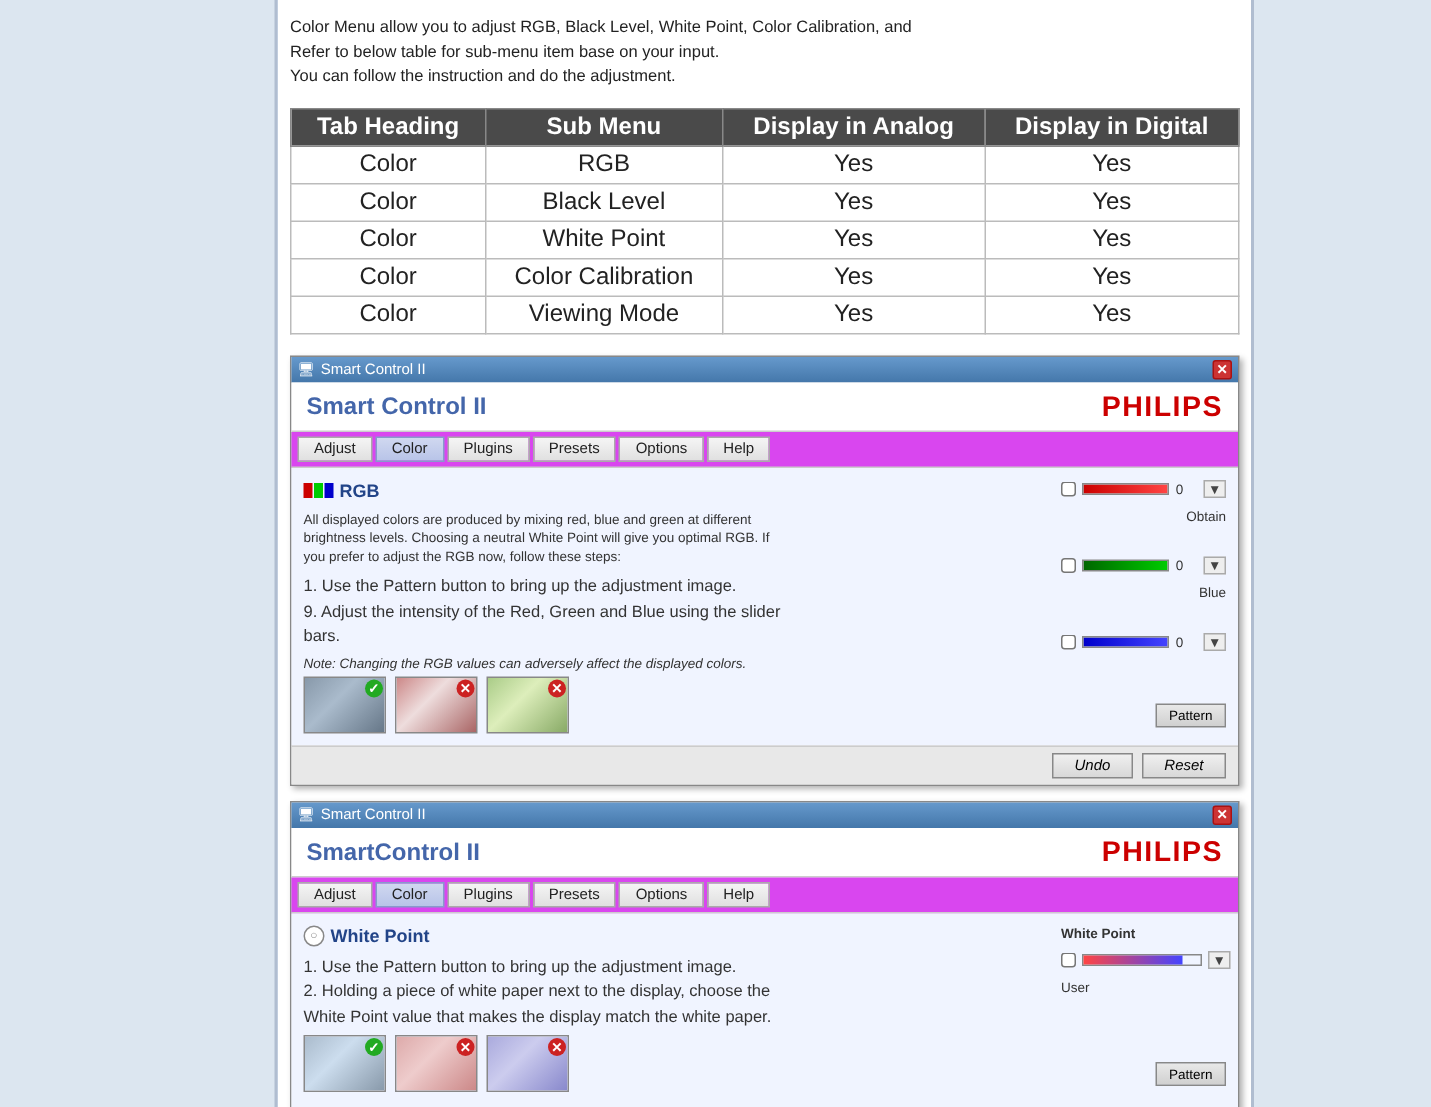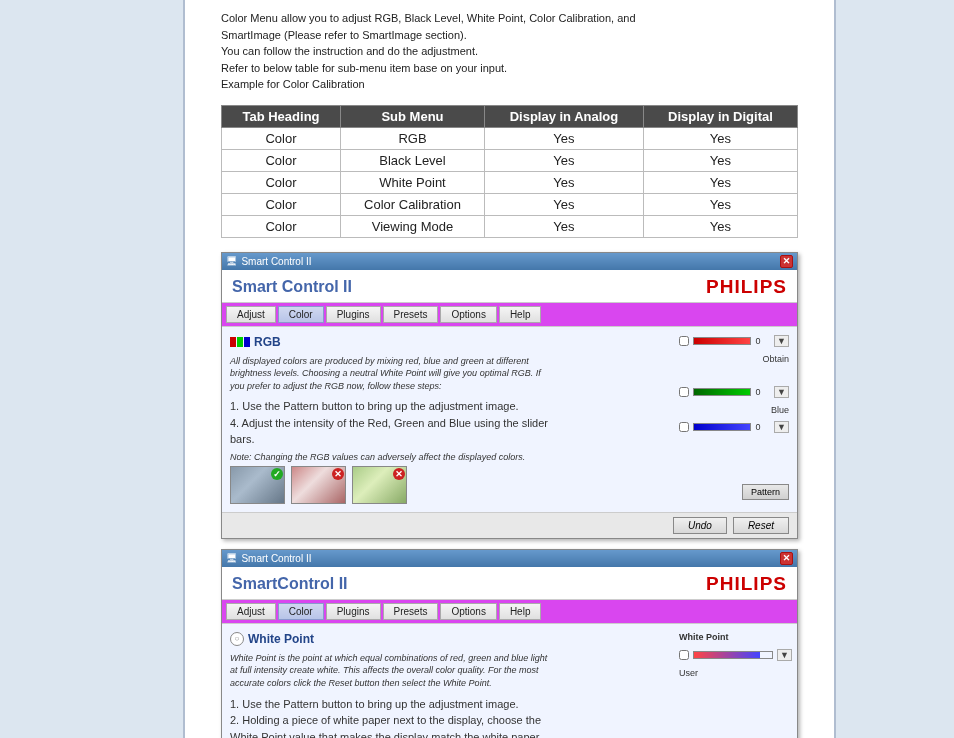--- a/index.html
+++ b/index.html
@@ -20,35 +20,35 @@
     }
     .right-panel {
       width: 120px;
       background: #dce6f0;
       border-left: 2px solid #b0bdd0;
       height: 100%;
     }
     .main-content {
       flex: 1;
       background: white;
-      padding: 10px 36px;
+      padding: 10px 8px;
       overflow-y: auto;
       height: 100%;
     }
     .intro-text {
       font-size: 11px;
       color: #222;
       line-height: 1.5;
       margin-bottom: 12px;
     }
     .info-table {
       border-collapse: collapse;
       width: 100%;
       margin-bottom: 14px;
-      font-size: 13px;
+      font-size: 16px;
     }
     .info-table th {
       background: #4a4a4a;
       color: white;
       border: 1px solid #888;
       padding: 3px 8px;
       text-align: center;
     }
     .info-table td {
       border: 1px solid #bbb;
@@ -151,21 +151,20 @@
       width: 6px;
       height: 10px;
       display: inline-block;
     }
     .sc-description {
       font-size: 9px;
       color: #333;
       line-height: 1.4;
       margin-bottom: 6px;
       max-width: 320px;
-      font-style: italic;
     }
     .sc-instructions {
       font-size: 11px;
       color: #333;
       line-height: 1.5;
       margin-bottom: 4px;
       max-width: 320px;
     }
     .sc-note {
       font-size: 9px;
@@ -347,24 +346,22 @@
   </style>
 </head>
 <body>
 
 <div class="left-panel"></div>
 
 <div class="main-content">
 
   <div class="intro-text">
     <div>Color Menu allow you to adjust RGB, Black Level, White Point, Color Calibration, and</div>
-    <div>SmartImage (Please refer to SmartImage section).</div>
+    <div>Refer to below table for sub-menu item base on your input.</div>
     <div>You can follow the instruction and do the adjustment.</div>
-    <div>Refer to below table for sub-menu item base on your input.</div>
-    <div>Example for Color Calibration</div>
   </div>
 
   <table class="info-table">
     <thead>
       <tr>
         <th>Tab Heading</th>
         <th>Sub Menu</th>
         <th>Display in Analog</th>
         <th>Display in Digital</th>
       </tr>
@@ -430,21 +427,21 @@
             <div class="rgb-icon">
               <span style="background:#cc0000;"></span>
               <span style="background:#00cc00;"></span>
               <span style="background:#0000cc;"></span>
             </div>
             <span>RGB</span>
           </div>
           <div class="sc-description">All displayed colors are produced by mixing red, blue and green at different brightness levels. Choosing a neutral White Point will give you optimal RGB. If you prefer to adjust the RGB now, follow these steps:</div>
           <div class="sc-instructions">
             <div>1. Use the Pattern button to bring up the adjustment image.</div>
-            <div>4. Adjust the intensity of the Red, Green and Blue using the slider bars.</div>
+            <div>9. Adjust the intensity of the Red, Green and Blue using the slider bars.</div>
           </div>
           <div class="sc-note">Note: Changing the RGB values can adversely affect the displayed colors.</div>
           <div class="sc-thumbnails">
             <div class="sc-thumb">
               <div class="thumb-img-normal"></div>
               <div class="thumb-check green">✓</div>
             </div>
             <div class="sc-thumb">
               <div class="thumb-img-red"></div>
               <div class="thumb-check red">✕</div>
@@ -462,21 +459,21 @@
             <span class="slider-val">0</span>
             <span class="slider-arrow">▼</span>
           </div>
           <div style="font-size:9px;color:#333;text-align:right;margin-bottom:18px;">Obtain</div>
           <div class="slider-row">
             <input type="checkbox" class="slider-checkbox" style="">
             <div class="slider-bar slider-fill-green"></div>
             <span class="slider-val">0</span>
             <span class="slider-arrow">▼</span>
           </div>
-          <div style="font-size:9px;color:#333;text-align:right;margin-bottom:2px;">Blue</div>
+          <div style="font-size:9px;color:#333;text-align:right;margin-bottom:18px;">Blue</div>
           <div class="slider-row">
             <input type="checkbox" class="slider-checkbox" style="">
             <div class="slider-bar slider-fill-blue"></div>
             <span class="slider-val">0</span>
             <span class="slider-arrow">▼</span>
           </div>
           <button class="pattern-btn" style="margin-top:auto;">Pattern</button>
         </div>
       </div>
     </div>
@@ -506,21 +503,20 @@
       <button class="sc-nav-btn">Options</button>
       <button class="sc-nav-btn">Help</button>
     </div>
     <div class="sc-body-wp">
       <div class="sc-main-area">
         <div class="sc-left">
           <div class="wp-section-title">
             <div class="wp-icon">○</div>
             <span>White Point</span>
           </div>
-          <div class="sc-description">White Point is the point at which equal combinations of red, green and blue light at full intensity create white. This affects the overall color quality. For the most accurate colors click the Reset button then select the White Point.</div>
           <div class="sc-instructions">
             <div>1. Use the Pattern button to bring up the adjustment image.</div>
             <div>2. Holding a piece of white paper next to the display, choose the White Point value that makes the display match the white paper.</div>
           </div>
           <div class="sc-thumbnails">
             <div class="sc-thumb">
               <div class="thumb-img-normal-wp"></div>
               <div class="thumb-check green">✓</div>
             </div>
             <div class="sc-thumb">

